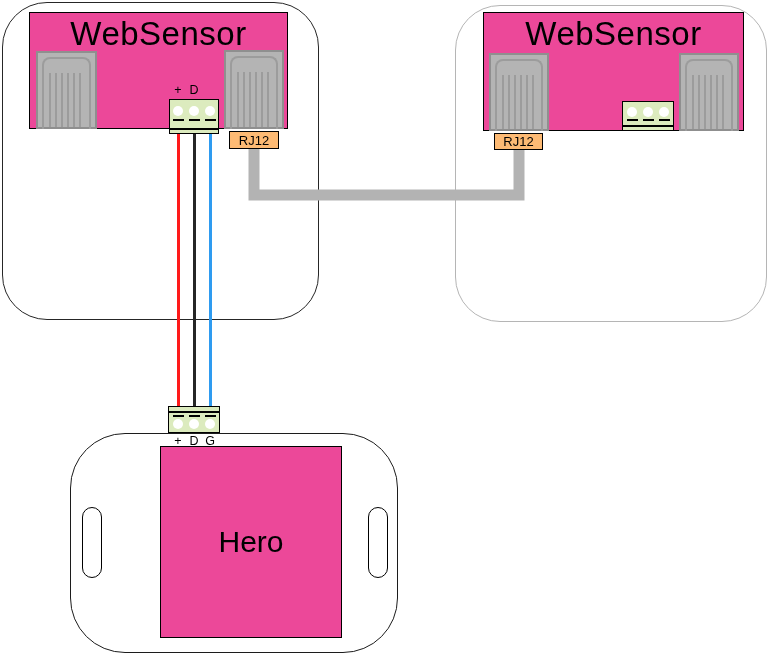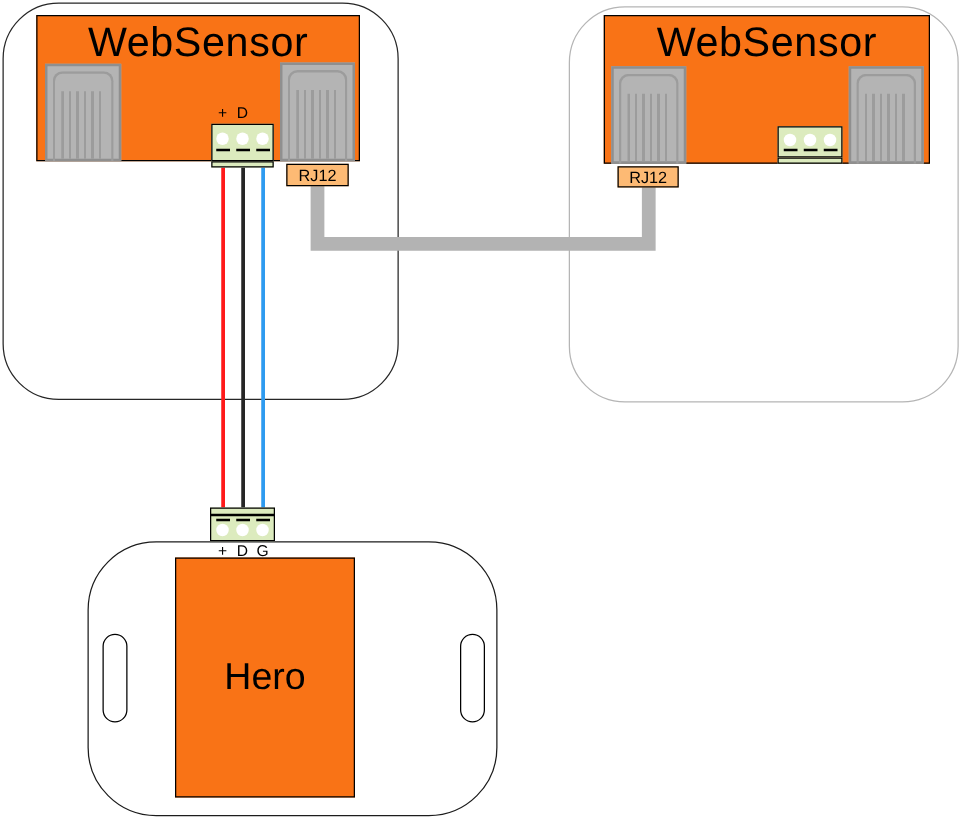--- a/index.html
+++ b/index.html
@@ -8,21 +8,21 @@
     font-family:"Liberation Sans", sans-serif; color:#000; overflow:hidden;
   }
 
   
   .outline { position:absolute; box-sizing:border-box; border-radius:45px; background:#fff; }
   .outline.dark  { border:1.5px solid #262626; }
   .outline.light { border:1px solid #b5b5b5; }
   .outline.hero  { border:1.5px solid #1c1c1c; border-radius:55px; }
 
   
-  .panel { position:absolute; box-sizing:border-box; border:1px solid #000; background:#f97316; }
+  .panel { position:absolute; box-sizing:border-box; border:1px solid #000; background:#ec4899; }
   .panel-title {
     position:absolute; left:0; right:0; top:0; height:42px;
     display:flex; align-items:center; justify-content:center;
     font-size:33px; letter-spacing:0.5px; white-space:nowrap;
   }
   .hero-title-wrap {
     position:absolute; inset:0; display:flex; align-items:center; justify-content:center;
     font-size:30px;
   }
 
@@ -105,21 +105,21 @@
   <div class="connector" style="left:679px;top:53px;width:60px;height:78px">
     <div class="cinner"></div>
     <div class="cstripes"></div>
   </div>
 
   <div class="outline hero" style="left:70px;top:433px;width:328px;height:220px"></div>
 
   <div class="pill" style="left:82px;top:507px"></div>
   <div class="pill" style="left:368px;top:507px"></div>
 
-  <div class="panel" style="left:140px;top:446px;width:144px;height:192px">
+  <div class="panel" style="left:160px;top:446px;width:182px;height:192px">
     <div class="hero-title-wrap">Hero</div>
   </div>
 
   <span class="pin-label" style="left:178px;top:434px">+</span>
   <span class="pin-label" style="left:194px;top:434px">D</span>
   <span class="pin-label" style="left:210px;top:434px">G</span>
 
   <div class="wire wire-red" style="left:176.5px;top:134px;height:272px"></div>
   <div class="wire wire-black" style="left:192.5px;top:134px;height:272px"></div>
   <div class="wire wire-blue" style="left:208.5px;top:134px;height:272px"></div>

